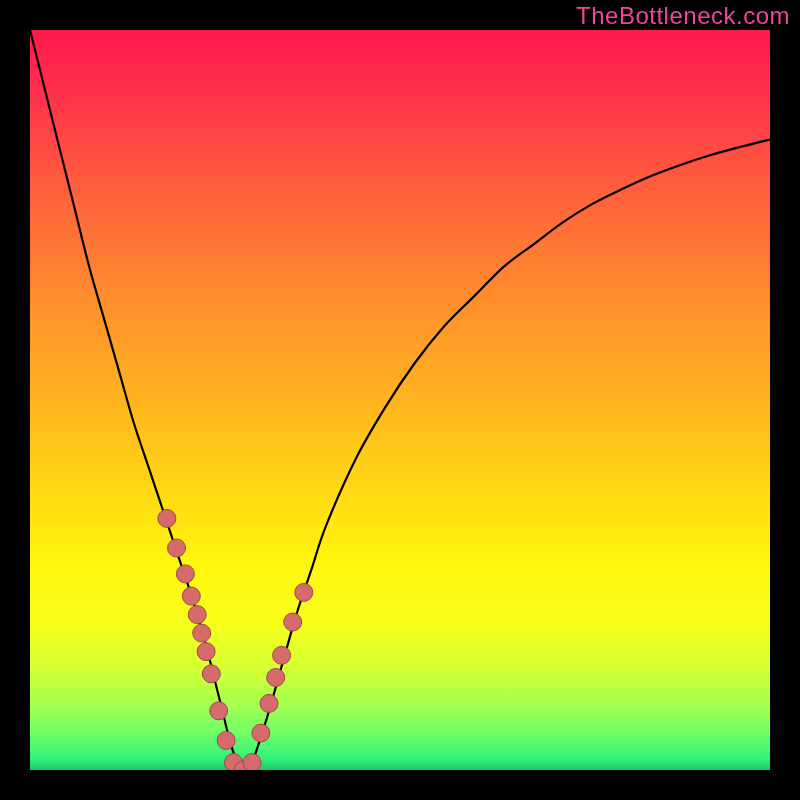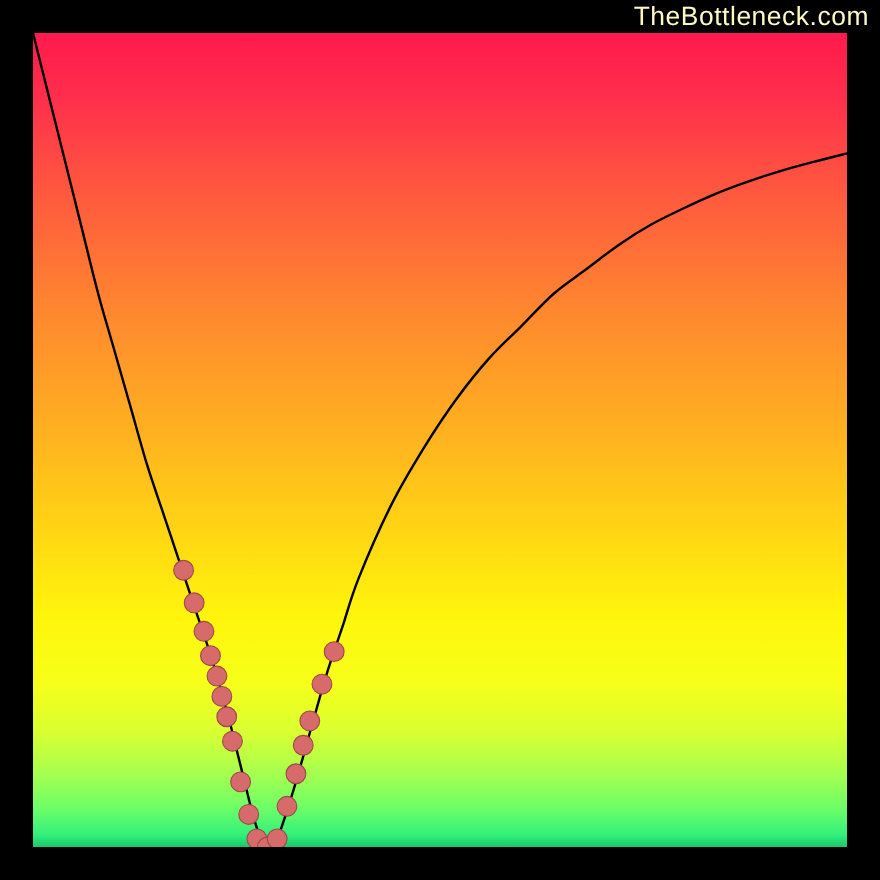--- a/index.html
+++ b/index.html
@@ -14,21 +14,21 @@
   .frame {
     position: relative;
     width: 800px;
     height: 800px;
     background: #000;
   }
   .watermark {
     position: absolute;
     top: 2px;
     right: 10px;
-    color: #fef9c3;
+    color: #ec4899;
     font-size: 24px;
     letter-spacing: 0.5px;
     z-index: 5;
     user-select: none;
   }
   .plot {
     position: absolute;
     left: 30px;
     top: 30px;
     width: 740px;

